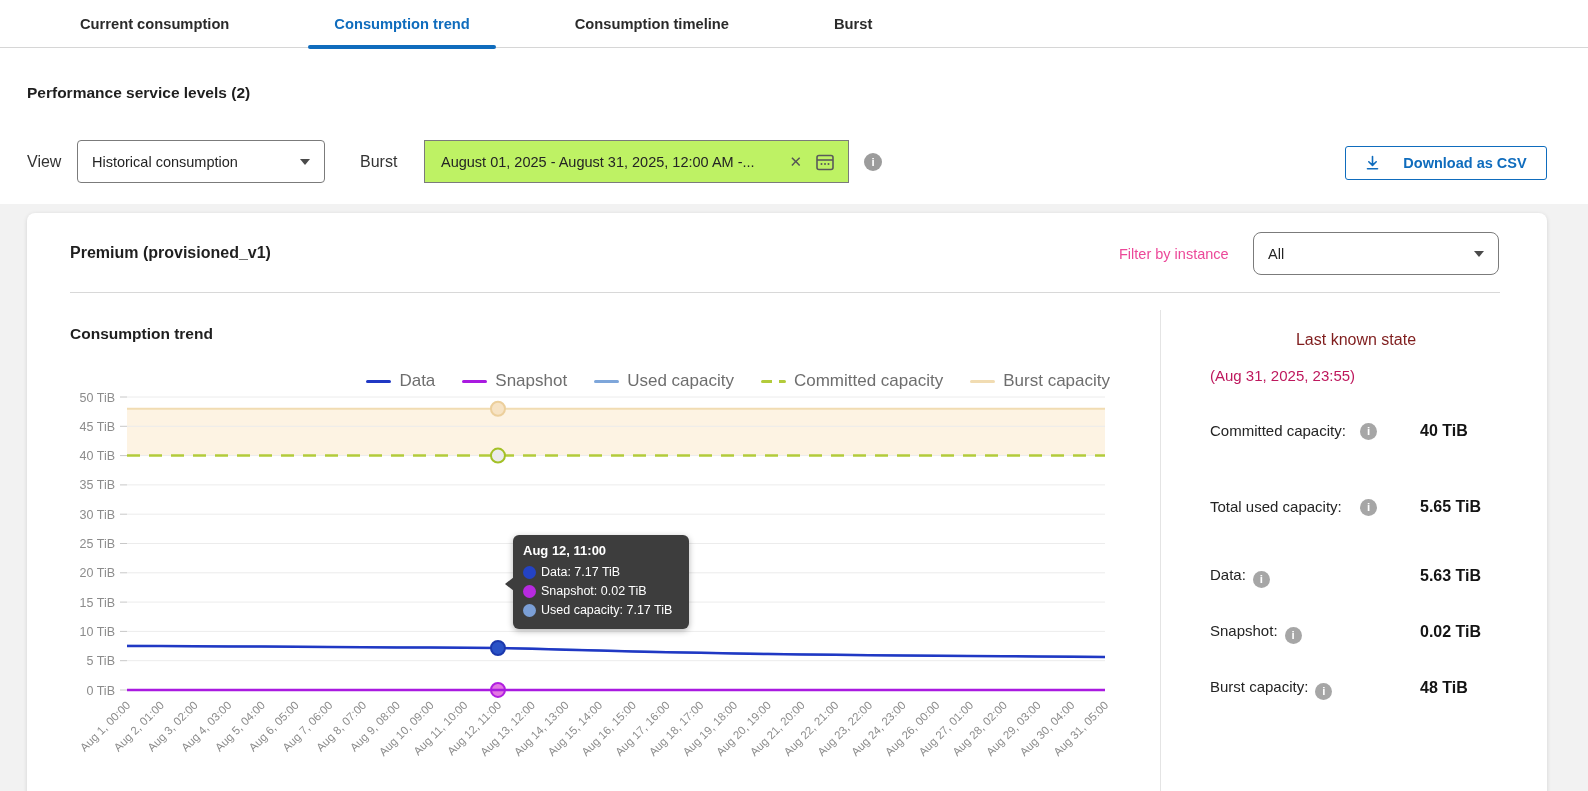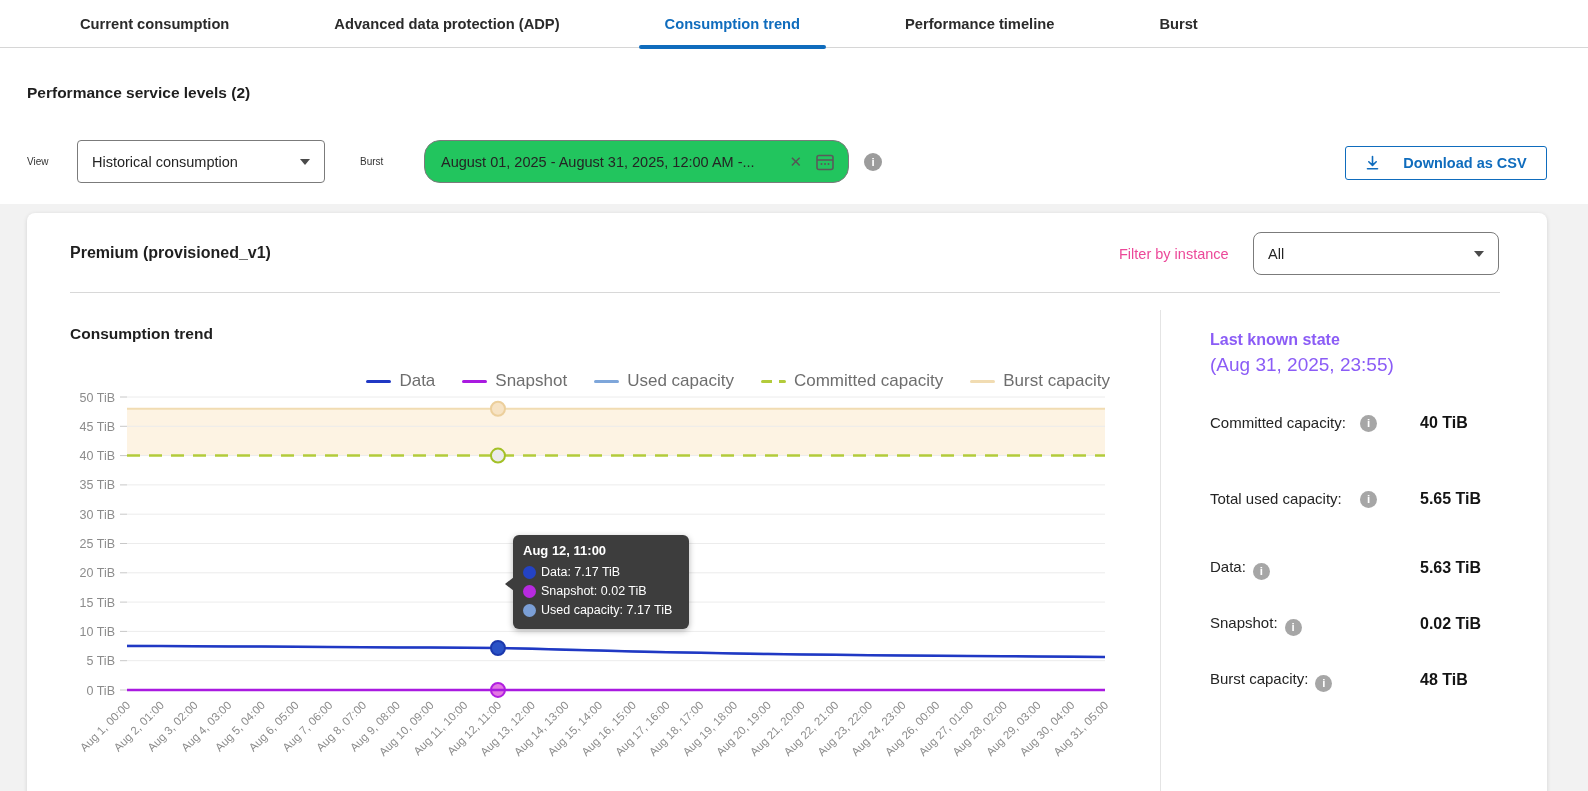--- a/index.html
+++ b/index.html
@@ -12,31 +12,31 @@
     border-bottom:1px solid #d6d6d6; display:flex; padding-left:54px; background:#fff; }
   .tab { position:relative; padding:0 26px; margin-right:53px; height:48px;
     display:flex; align-items:center; font-size:14.7px; font-weight:600; color:#2b2b2b;
     cursor:pointer; white-space:nowrap; }
   .tab.active { color:#0f6cbd; }
   .tab.active::after { content:""; position:absolute; left:0; right:0; bottom:-1px;
     height:4px; background:#0f6cbd; border-radius:2px; }
 
   
   .page-title { position:absolute; left:27px; top:84px; font-size:15.5px; font-weight:700; color:#1f1f1f; }
-  .flabel { position:absolute; top:140px; height:43px; line-height:43px; font-size:10px; color:#333; }
+  .flabel { position:absolute; top:140px; height:43px; line-height:43px; font-size:16px; color:#333; }
   .lbl-view { left:27px; }
   .lbl-period { left:360px; }
   .selectbox { position:absolute; top:140px; height:43px; border:1px solid #7b7b7b; border-radius:4px;
     background:#fff; display:flex; align-items:center; padding:0 14px; font-size:14.5px; color:#242424; cursor:pointer; }
   .select-view { left:77px; width:248px; }
   .selectbox .grow { flex:1; }
   .caret { width:0; height:0; border-left:5.5px solid transparent; border-right:5.5px solid transparent;
     border-top:6px solid #4a4a4a; margin-left:10px; }
   .period-box { position:absolute; left:424px; top:140px; width:425px; height:43px;
-    border:1px solid #7b7b7b; border-radius:16px; background:#22c55e; display:flex; align-items:center;
+    border:1px solid #7b7b7b; border-radius:0; background:#bef264; display:flex; align-items:center;
     padding:0 12px 0 16px; font-size:14.5px; }
   .period-text { flex:1; white-space:nowrap; overflow:hidden; color:#242424; }
   .clear-x { font-size:15px; color:#555; margin:0 12px 0 6px; cursor:pointer; }
   .cal { cursor:pointer; display:flex; }
   .info-i { display:inline-flex; align-items:center; justify-content:center; width:18px; height:18px;
     border-radius:50%; background:#9c9c9c; color:#fff; font-size:11.5px; font-weight:700; cursor:pointer; }
   .info-i::after { content:"i"; }
   .info-filter { position:absolute; left:864px; top:153px; }
   .download-btn { position:absolute; left:1345px; top:146px; width:202px; height:34px;
     border:1px solid #0f6cbd; border-radius:3px; background:#fff; color:#0f6cbd;
@@ -64,41 +64,40 @@
   .tooltip { position:absolute; left:486px; top:322px; width:176px; background:#3d3d3d; color:#fff;
     border-radius:6px; padding:8px 10px 9px 10px; box-shadow:0 2px 6px rgba(0,0,0,.3); z-index:5; }
   .tooltip::before { content:""; position:absolute; left:-8px; top:42px; width:0; height:0;
     border-top:7px solid transparent; border-bottom:7px solid transparent; border-right:9px solid #3d3d3d; }
   .tt-title { font-size:13px; font-weight:700; margin-bottom:5px; }
   .tt-row { display:flex; align-items:center; font-size:12.5px; line-height:19px; }
   .tt-dot { width:13px; height:13px; border-radius:50%; margin-right:5px; flex:none; }
 
   
   .panel { position:absolute; left:1183px; top:118px; width:292px; }
-  .lks-title { font-size:16px; font-weight:700; color:#8b5cf6; }
-  .lks-sub { font-size:19px; color:#8b5cf6; margin-top:5px; }
+  .lks-title { font-size:16px; font-weight:400; color:#7f1d1d;text-align:center; }
+  .lks-sub { font-size:15px; color:#be185d; margin-top:18px; }
   .lks-row { display:grid; align-items:center; }
   .lks-row.wrap { grid-template-columns:150px 60px 1fr; margin-top:18px; min-height:58px; }
   .lks-row.inline { grid-template-columns:210px 1fr; margin-top:24px; min-height:32px; }
   .lks-label { font-size:15px; color:#242424; line-height:22px; }
   .lks-label .info-i { width:17px; height:17px; background:#a6a6a6; margin-left:7px; vertical-align:-3px; }
   .lks-icn { display:flex; }
   .lks-icn .info-i { width:17px; height:17px; background:#a6a6a6; }
   .lks-value { font-size:16px; font-weight:700; color:#141414; }
 </style>
 </head>
 <body>
 
 <div class="screen">
 
   <nav class="tabbar" id="tabbar">
       <div class="tab">Current consumption</div>
-      <div class="tab">Advanced data protection (ADP)</div>
       <div class="tab active">Consumption trend</div>
-      <div class="tab">Performance timeline</div>
+      <div class="tab">Consumption timeline</div>
       <div class="tab">Burst</div>
     </nav>
 
   <h1 class="page-title">Performance service levels (2)</h1>
 
   <span class="flabel lbl-view">View</span>
   <div class="selectbox select-view">
     <span class="grow">Historical consumption</span>
     <span class="caret"></span>
   </div>

